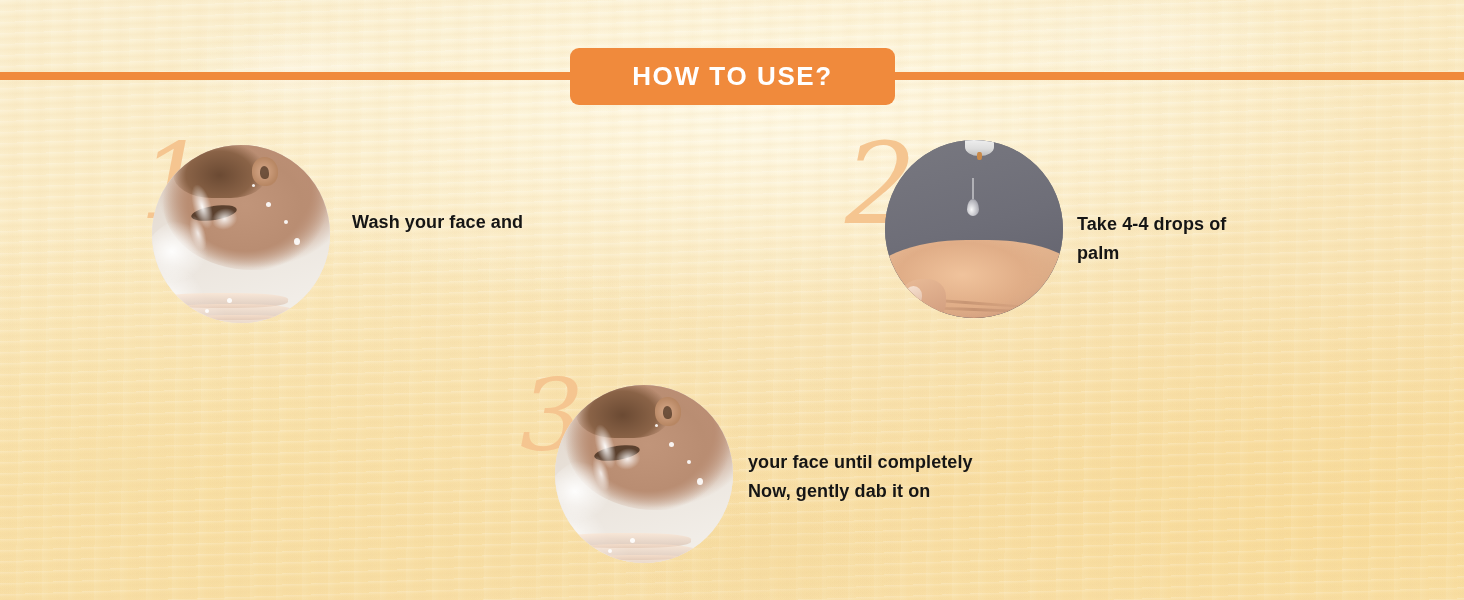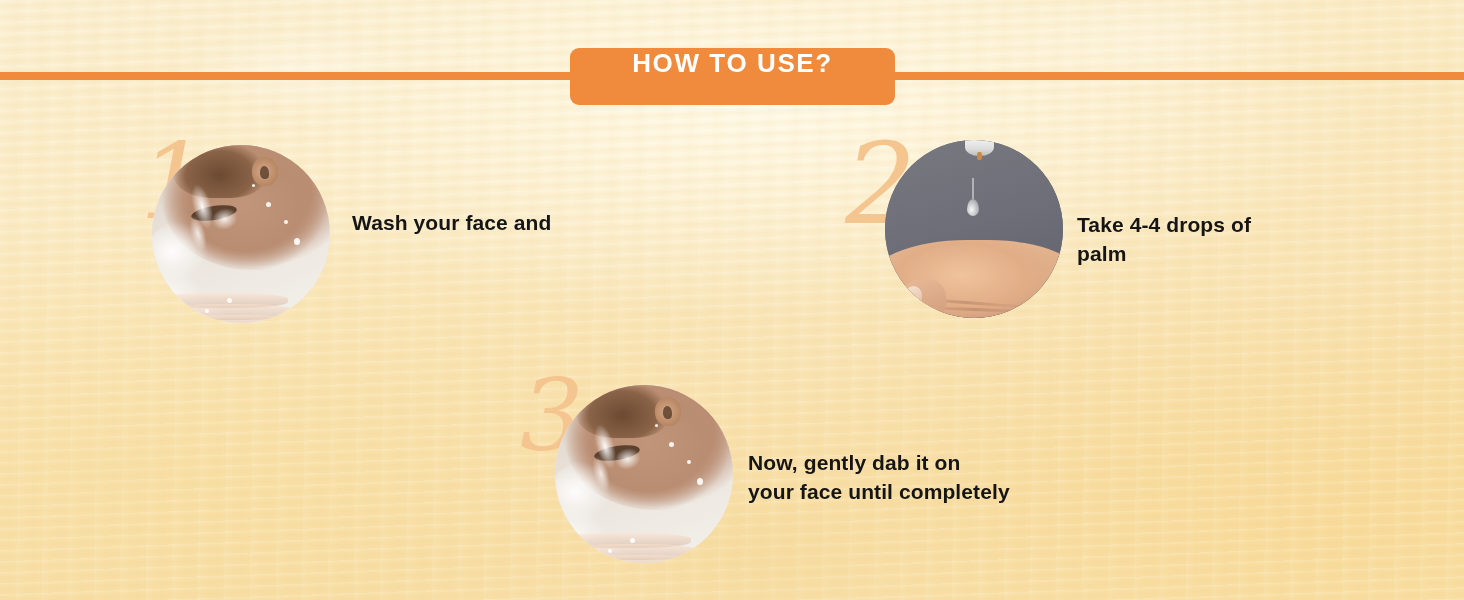--- a/index.html
+++ b/index.html
@@ -42,21 +42,21 @@
   
   #header-rule {
     position:absolute; left:0; top:72px; width:1464px; height:8px;
     background:#f08a3c;
   }
   #header-banner {
     position:absolute; left:570px; top:48px;
     width:325px; height:57px;
     background:#f08a3c;
     border-radius:9px;
-    display:flex; align-items:flex-start; justify-content:center;
+    display:flex; align-items:center; justify-content:center;
   }
   #header-banner .title {
     color:#ffffff;
     font-size:26px;
     font-weight:bold;
     letter-spacing:1.6px;
     white-space:nowrap;
   }
 
   
@@ -75,21 +75,21 @@
 
   .photo {
     position:absolute;
     border-radius:50%;
     overflow:hidden;
   }
 
   .step-text {
     position:absolute;
     color:#151515;
-    font-size:21px;
+    font-size:18px;
     font-weight:bold;
     line-height:29px;
     letter-spacing:0.1px;
   }
 
   
   #step-1 { left:140px; top:130px; width:470px; height:200px; }
   #step-1 .photo { left:12px; top:15px; width:178px; height:178px; }
   #step-1 .step-number { left:0px; top:0px; font-size:104px; }
   #step-1 .step-text { left:212px; top:78px; width:240px; }
@@ -316,18 +316,18 @@
           <div class="drop d1"></div>
             <div class="drop d2"></div>
             <div class="drop d3"></div>
           <div class="drop d4"></div>
             <div class="drop d5"></div>
             <div class="drop d6"></div>
         </div>
       </div>
     </div>
     <div class="step-text">
+      <div>your face until completely</div>
       <div>Now, gently dab it on</div>
-      <div>your face until completely</div>
     </div>
   </div>
 
 </div>
 
 </body></html>

